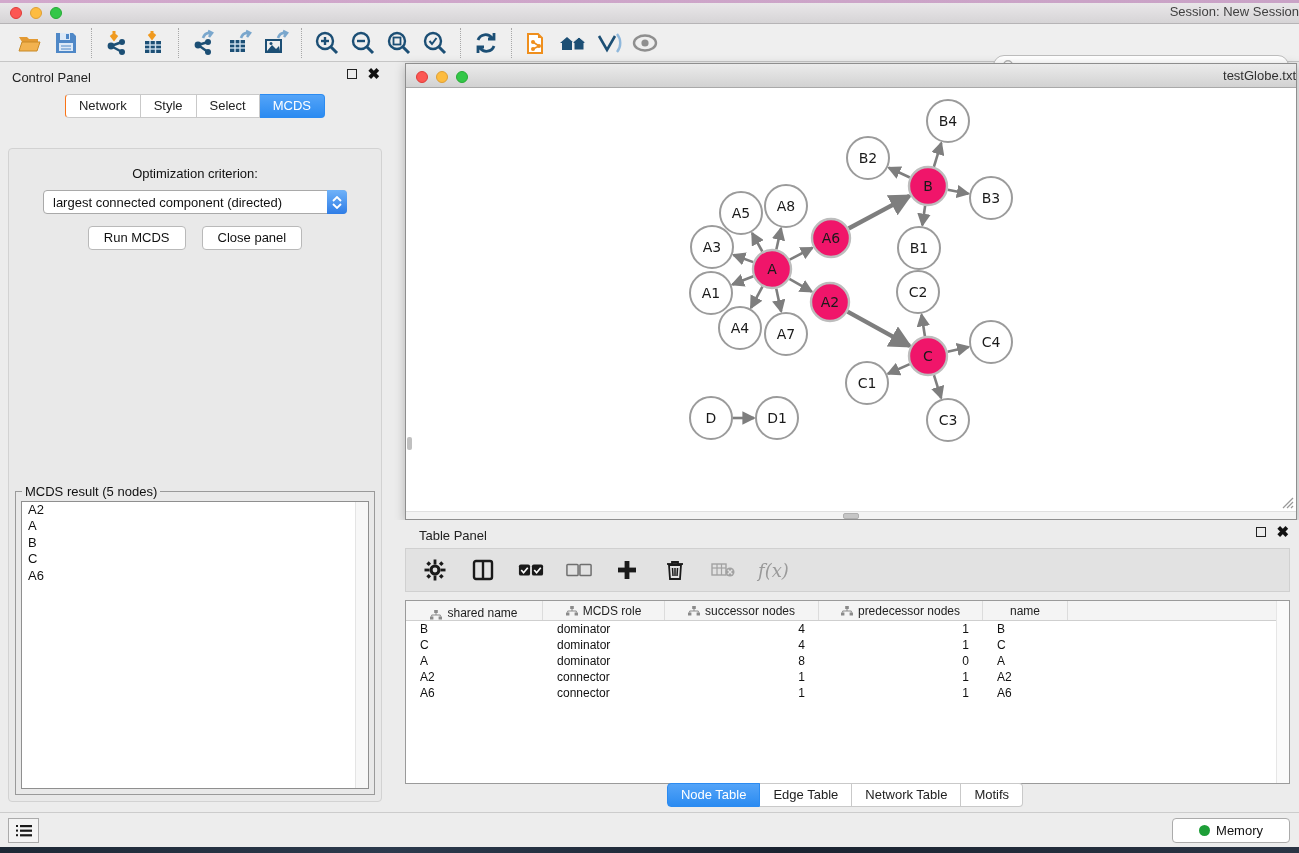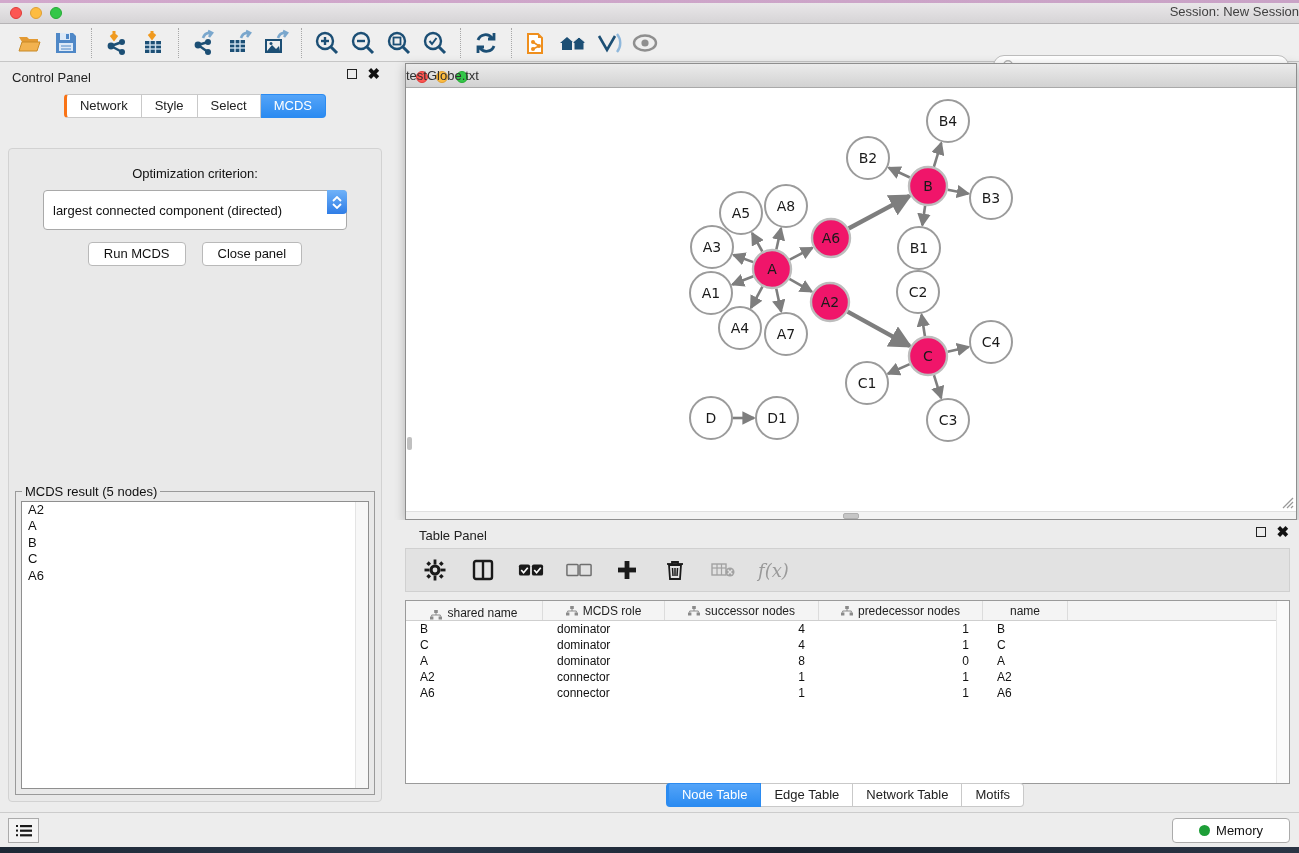--- a/index.html
+++ b/index.html
@@ -28,44 +28,44 @@
   .searchbox svg { opacity:.55; }
   
   .control-panel { position:absolute; left:0; top:62px; width:390px; height:750px; background:#ececec; }
   .panel-header { position:relative; height:28px; }
   .panel-header .ph-title { position:absolute; left:12px; top:8px; font-size:13px; color:#222; }
   .panel-header .ph-icons { position:absolute; right:10px; top:7px; display:flex; gap:10px; align-items:center; }
   .float-icon { width:10px; height:10px; border:1.6px solid #222; display:inline-block; }
   .close-icon { font-size:15px; font-weight:bold; color:#111; line-height:10px; }
   .cp-tabs { position:absolute; top:32px; left:0; right:0; display:flex; justify-content:center; }
   .seg-tab { font-size:13px; padding:3px 13px 4px; background:#fff; border:1px solid #c9c9c9; border-left:none; color:#222; cursor:default; }
-  .seg-tab:first-child { border-left:3px solid #f97316; border-radius:4px 0 0 4px; }
+  .seg-tab:first-child { border-left:1px solid #f97316; border-radius:4px 0 0 4px; }
   .seg-tab:last-child { border-radius:0 4px 4px 0; }
   .seg-tab.active { background:linear-gradient(#54a4f8,#2b8bf1); border-color:#2b8bf1; color:#fff; }
   .cp-content { position:absolute; top:58px; left:8px; right:8px; bottom:10px;
     background:#e9e9e9; border:1px solid #d2d2d2; border-radius:4px;margin-top:28px; }
   .opt-label { text-align:center; margin-top:17px; font-size:13px; color:#111; }
-  .criterion { position:relative; margin:9px 34px 0; height:40px; background:#fff; border:1px solid #a9a9a9; border-radius:4px;
+  .criterion { position:relative; margin:9px 34px 0; height:24px; background:#fff; border:1px solid #a9a9a9; border-radius:4px;
     font-size:13px; color:#111; display:flex; align-items:center; padding-left:9px; }
   .criterion .spinner { position:absolute; right:-1px; top:-1px; width:20px; height:24px; border-radius:0 4px 4px 0;
     background:linear-gradient(#6fb2f9,#2f7de6); display:flex; flex-direction:column; align-items:center; justify-content:center; gap:1px; }
   .criterion .spinner svg { display:block; }
   .cp-buttons { display:flex; justify-content:center; gap:16px; margin-top:12px; }
   .mac-btn { font-size:13px; color:#111; background:#fff; border:1px solid #b9b9b9; border-radius:4px; padding:3px 15px 4px; cursor:default; }
   .result-fieldset { position:absolute; left:6px; right:6px; top:335px; bottom:6px;
     border:1px solid #9a9a9a; padding:0; background:#e9e9e9; }
   .result-fieldset legend { font-size:13px; color:#111; margin-left:6px; padding:0 3px; }
   .result-list { position:absolute; left:5px; right:5px; top:2px; bottom:5px; background:#fff; border:1px solid #8f8f8f; overflow:hidden; }
   .result-item { font-size:13px; color:#111; padding:0 6px; line-height:16.4px; }
   .result-scroll { position:absolute; right:0; top:0; bottom:0; width:13px; background:#f7f7f7; border-left:1px solid #e4e4e4; }
   
   .net-window { position:absolute; left:405px; top:63px; width:892px; height:457px;
     background:#fff; border:1px solid #8e8e8e; box-shadow:0 3px 10px rgba(0,0,0,.25); }
   .net-titlebar { position:relative; height:24px; background:linear-gradient(#ebebeb,#d2d2d2); border-bottom:1px solid #a9a9a9; }
-  .net-titlebar .title { position:absolute; left:0; right:0; top:4px; text-align:left; font-size:13px; color:#303030; }
+  .net-titlebar .title { position:absolute; left:16px; right:0; top:4px; text-align:right; font-size:13px; color:#303030; }
   .net-canvas { position:absolute; left:0; right:0; top:24px; bottom:8px; background:#fff; overflow:hidden; }
   .net-vthumb { position:absolute; left:1px; top:349px; width:5px; height:13px; background:#c0c0c0; border-radius:2px; }
   .net-hscroll { position:absolute; left:0; right:0; bottom:0; height:8px; background:#f3f3f3; border-top:1px solid #e0e0e0; }
   .net-hthumb { position:absolute; left:calc(50% - 8px); top:1px; width:16px; height:6px; background:#c6c6c6; border:1px solid #b0b0b0; border-radius:2px; }
   .resize-grip { position:absolute; right:2px; bottom:10px; }
   .graph-node text { font-family:"DejaVu Sans", sans-serif; font-size:14px; fill:#1a1a1a; }
   
   .table-panel { position:absolute; left:391px; top:520px; right:0; height:292px; background:#ececec; }
   .tp-toolbar { position:absolute; top:28px; left:14px; right:9px; height:44px;
     background:#e2e2e2; border:1px solid #d0d0d0; display:flex; align-items:center; padding-left:16px; gap:22px; }

